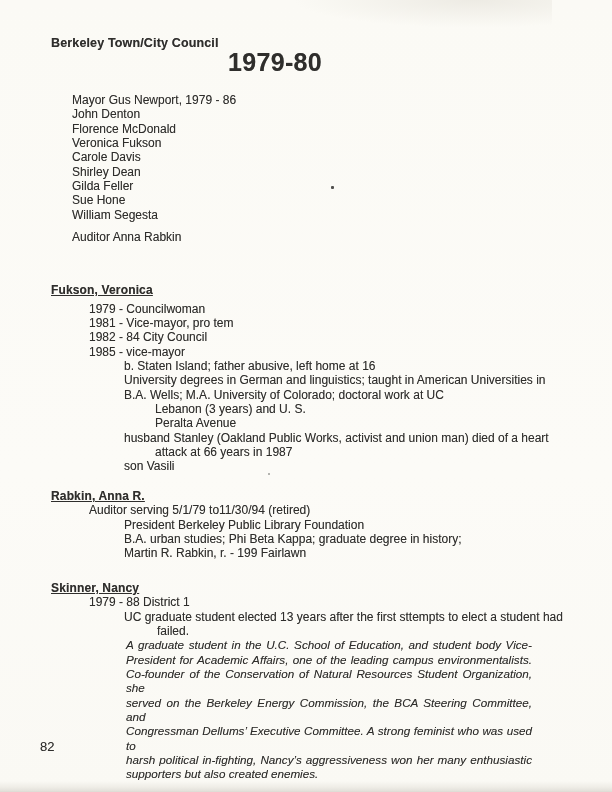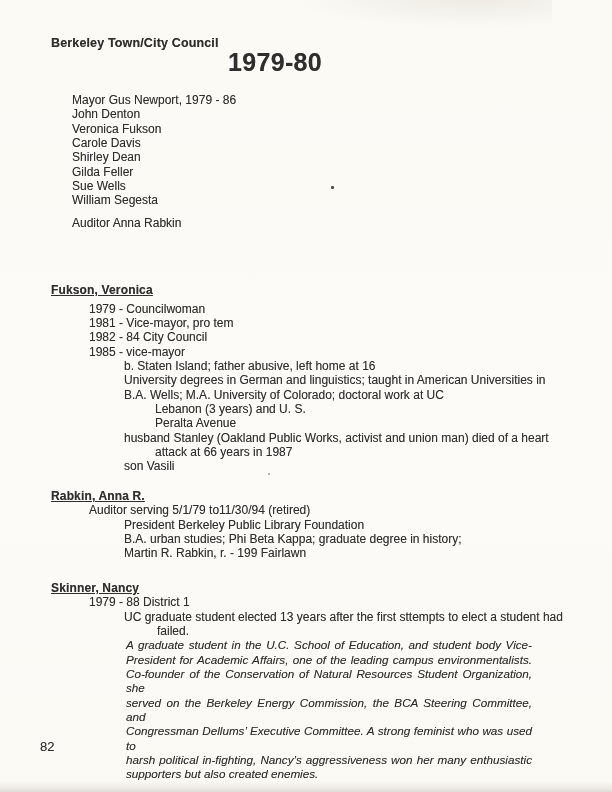--- a/index.html
+++ b/index.html
@@ -81,25 +81,26 @@
 <div class="page">
 
   <div class="corner-shade"></div>
 
   <div class="header-left">Berkeley Town/City Council</div>
   <div class="year-title">1979-80</div>
 
   <div class="roster">
     <div class="line">Mayor Gus Newport, 1979 - 86</div>
     <div class="line">John Denton</div>
+    <div class="line">Florence McDonald</div>
     <div class="line">Veronica Fukson</div>
     <div class="line">Carole Davis</div>
     <div class="line">Shirley Dean</div>
     <div class="line">Gilda Feller</div>
-    <div class="line">Sue Wells</div>
+    <div class="line">Sue Hone</div>
     <div class="line">William Segesta</div>
     <div class="gap"></div>
     <div class="line">Auditor Anna Rabkin</div>
   </div>
 
   <div class="sec" id="sec-fukson">
     <div class="sec-heading">Fukson, Veronica</div>
     <div class="line ind1">1979 - Councilwoman</div>
     <div class="line ind1">1981 - Vice-mayor, pro tem</div>
     <div class="line ind1">1982 - 84 City Council</div>

